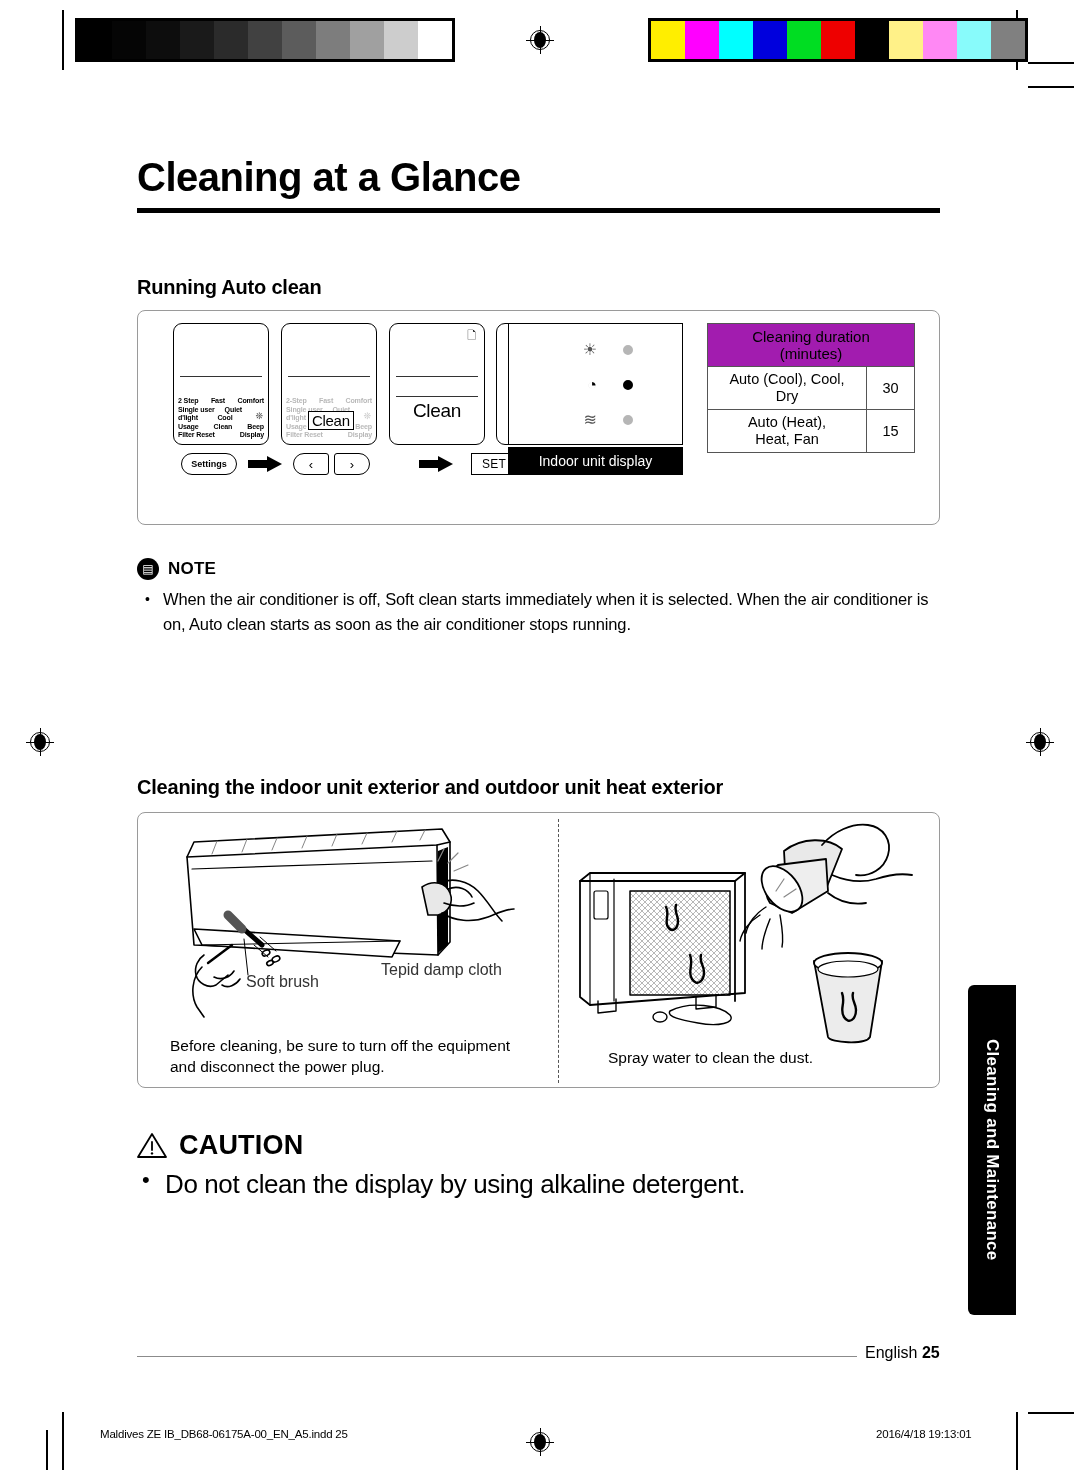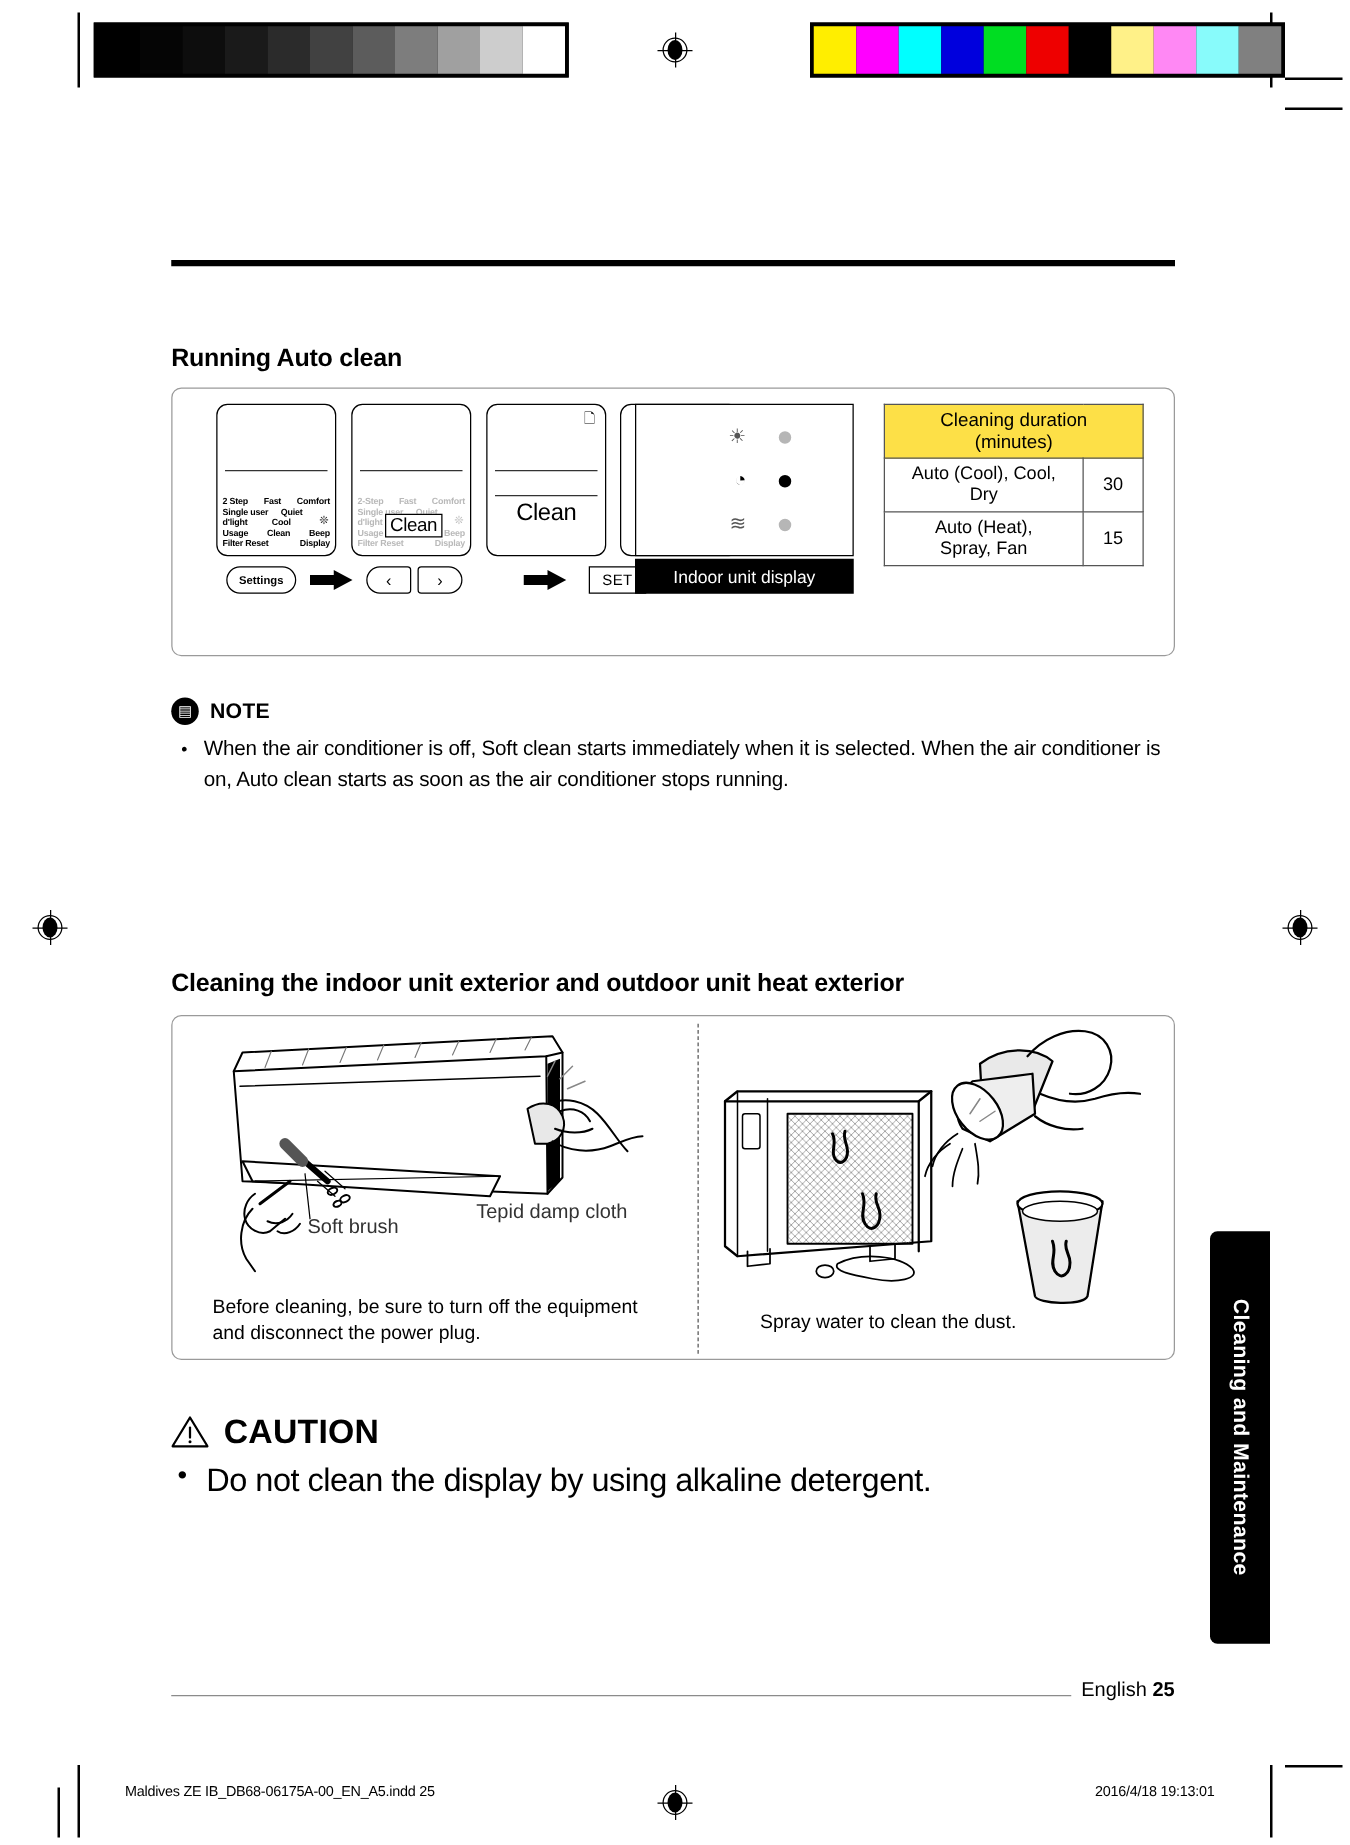--- a/index.html
+++ b/index.html
@@ -142,21 +142,21 @@
   }
 
   
   #duration-table {
     position:absolute; left:569px; top:12px; width:208px;
     border-collapse:collapse; font-size:14.5px;
   }
   #duration-table th, #duration-table td {
     border:1px solid #555; text-align:center; padding:4px 3px; font-weight:normal; line-height:17px;
   }
-  #duration-table thead th { background:#fde047; font-size:15px; }
+  #duration-table thead th { background:#a21caf; font-size:15px; }
 
   
   #note-block { position:absolute; left:137px; top:558px; width:803px; }
   .note-head { display:flex; align-items:center; gap:9px; margin-bottom:7px; }
   .note-badge {
     width:22px; height:22px; border-radius:50%; background:#000; color:#fff;
     display:flex; align-items:center; justify-content:center; font-size:12px;
   }
   .note-title { font-size:17px; font-weight:bold; letter-spacing:0.2px; }
   .bullets { font-size:16.5px; line-height:25px; letter-spacing:-0.15px; }
@@ -279,20 +279,21 @@
         <div class="sw" style="background: rgb(0, 221, 34);"></div>
         <div class="sw" style="background: rgb(238, 0, 0);"></div>
         <div class="sw" style="background: rgb(0, 0, 0);"></div>
         <div class="sw" style="background: rgb(255, 241, 136);"></div>
         <div class="sw" style="background: rgb(255, 136, 244);"></div>
         <div class="sw" style="background: rgb(136, 251, 251);"></div>
         <div class="sw" style="background: rgb(128, 128, 128);"></div>
       </div>
   </div>
 
+  <div class="title">Cleaning at a Glance</div>
   <div class="title-rule"></div>
   <div class="h2" id="h2-running">Running Auto clean</div>
 
   <div id="auto-clean-panel">
 
     <div class="remote" id="remote-1">
       <div class="hr" style="top:52px;"></div>
       <div class="fan-swirl">❊</div>
       <div class="screen-lines">
         <div class="ln">
@@ -405,21 +406,21 @@
         <tr>
           <td>
             <span>Auto (Cool), Cool,</span><br>
             <span>Dry</span>
           </td>
           <td style="width:48px;">30</td>
         </tr>
         <tr>
           <td>
             <span>Auto (Heat),</span><br>
-            <span>Spray, Fan</span>
+            <span>Heat, Fan</span>
           </td>
           <td style="width:48px;">15</td>
         </tr>
       </tbody>
     </table>
   </div>
 
   <div id="note-block">
     <div class="note-head">
       <div class="note-badge">▤</div>

